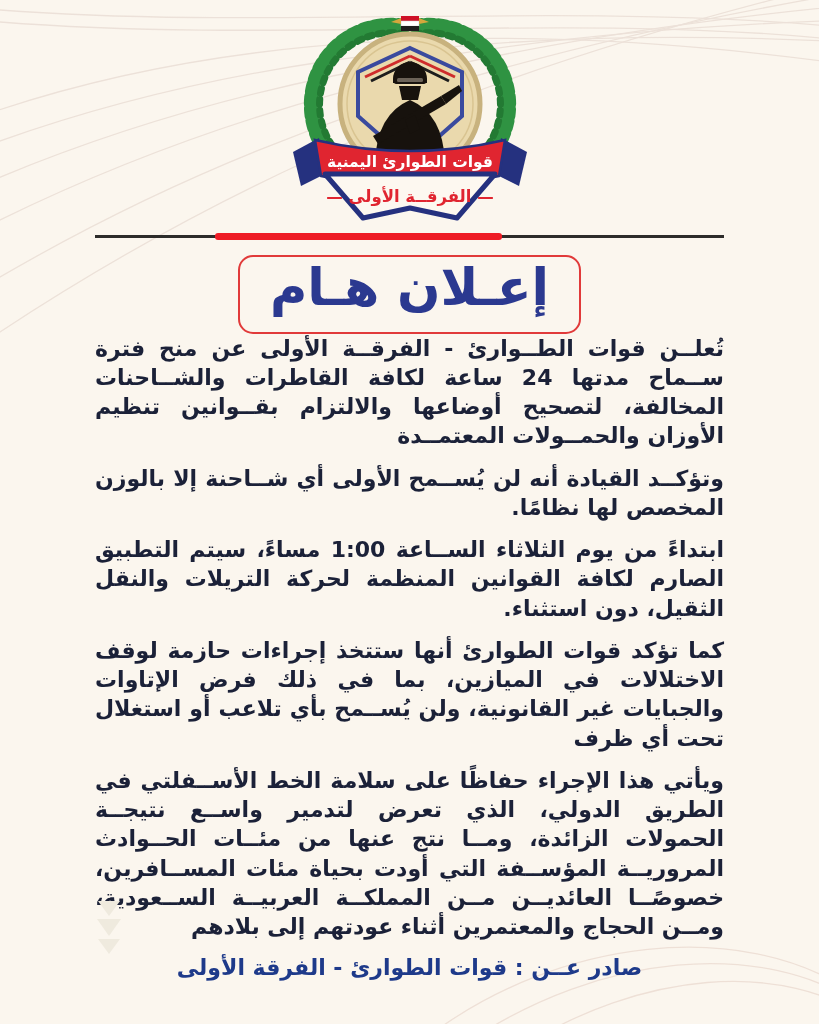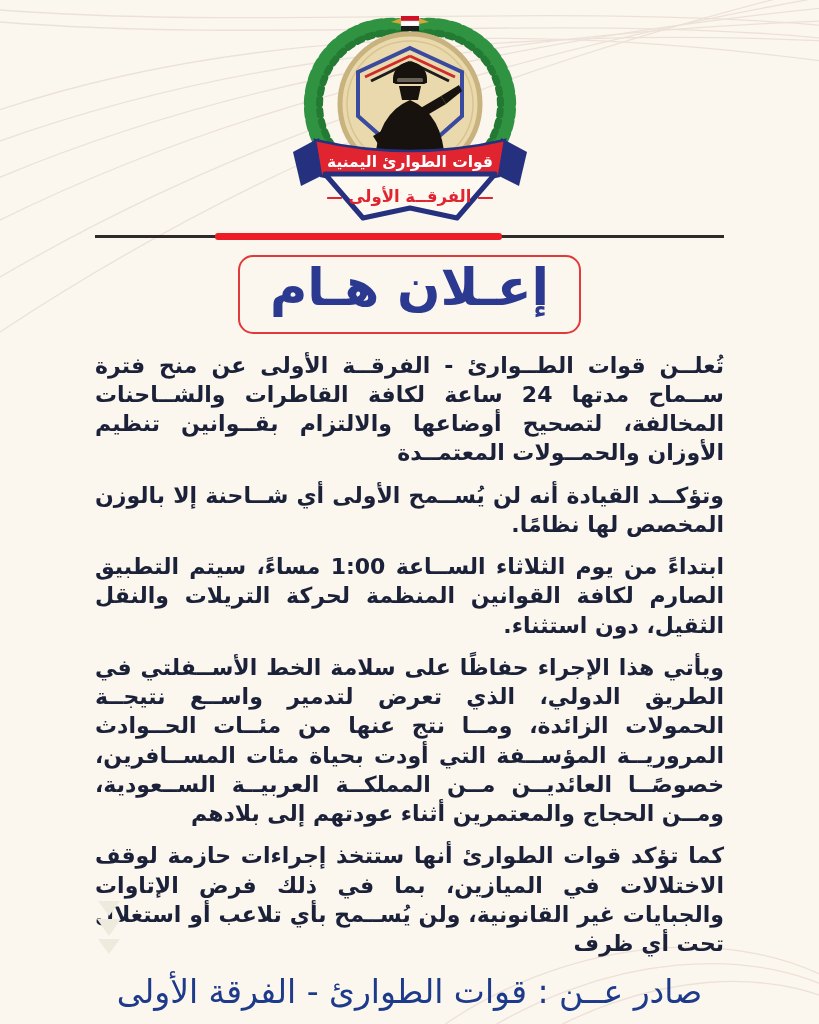--- a/index.html
+++ b/index.html
@@ -33,37 +33,37 @@
   }
   .title-text {
     color: #2b3990;
     font-size: 51px;
     font-weight: bold;
     line-height: 1.15;
     white-space: nowrap;
   }
 
   
-  .content { margin-top: 17px; }
+  .content { }
   .content p {
     color: #1b2138;
     font-size: 22px;
     font-weight: bold;
     line-height: 1.33;
     text-align: justify;
     margin-bottom: 13px;
   }
 
   
   .signature {
     margin-top: 14px;
     text-align: center;
     color: #1e3a8a;
-    font-size: 33px;
-    font-weight: normal;
+    font-size: 22px;
+    font-weight: bold;
   }
 
   
   .triangles { position: absolute; left: 97px; top: 901px; display: flex; flex-direction: column; align-items: center; }
   .tri { width: 0; height: 0; border-left: 11px solid transparent; border-right: 11px solid transparent; border-top: 15px solid #efeade; margin-bottom: 3px; }
   .tri.mid { border-left-width: 12px; border-right-width: 12px; border-top-width: 17px; }
 </style>
 </head>
 <body>
 
@@ -150,22 +150,22 @@
   </div>
 
   <div class="title-box">
     <div class="title-text">إعـلان هـام</div>
   </div>
 
   <div class="content">
     <p>تُعلــن قوات الطــوارئ - الفرقــة الأولى عن منح فترة ســماح مدتها 24 ساعة لكافة القاطرات والشــاحنات المخالفة، لتصحيح أوضاعها والالتزام بقــوانين تنظيم الأوزان والحمــولات المعتمــدة</p>
     <p>وتؤكــد القيادة أنه لن يُســمح الأولى أي شــاحنة إلا بالوزن المخصص لها نظامًا.</p>
     <p>ابتداءً من يوم الثلاثاء الســاعة 1:00 مساءً، سيتم التطبيق الصارم لكافة القوانين المنظمة لحركة التريلات والنقل الثقيل، دون استثناء.</p>
+    <p>كما تؤكد قوات الطوارئ أنها ستتخذ إجراءات حازمة لوقف الاختلالات في الميازين، بما في ذلك فرض الإتاوات والجبايات غير القانونية، ولن يُســمح بأي تلاعب أو استغلال تحت أي ظرف</p>
     <p>ويأتي هذا الإجراء حفاظًا على سلامة الخط الأســفلتي في الطريق الدولي، الذي تعرض لتدمير واســع نتيجــة الحمولات الزائدة، ومــا نتج عنها من مئــات الحــوادث المروريــة المؤســفة التي أودت بحياة مئات المســافرين، خصوصًــا العائديــن مــن المملكــة العربيــة الســعودية، ومــن الحجاج والمعتمرين أثناء عودتهم إلى بلادهم</p>
-    <p>كما تؤكد قوات الطوارئ أنها ستتخذ إجراءات حازمة لوقف الاختلالات في الميازين، بما في ذلك فرض الإتاوات والجبايات غير القانونية، ولن يُســمح بأي تلاعب أو استغلال تحت أي ظرف</p>
   </div>
 
   <div class="signature">صادر عــن : قوات الطوارئ - الفرقة الأولى</div>
 
 </div>
 
 <div class="triangles">
   <div class="tri"></div>
   <div class="tri mid"></div>
   <div class="tri"></div>

